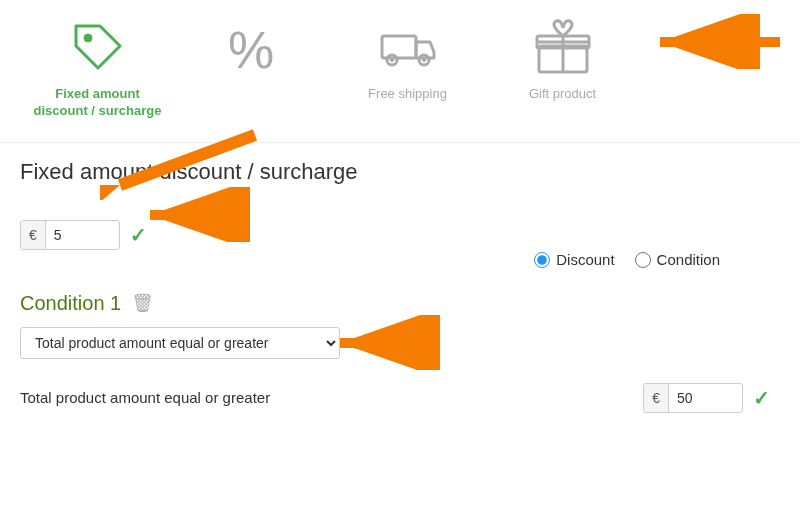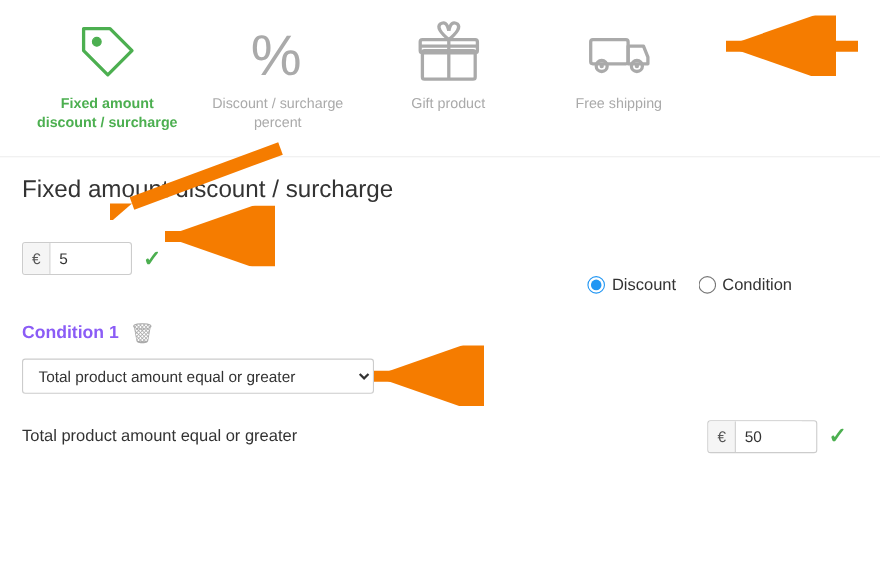--- a/index.html
+++ b/index.html
@@ -101,43 +101,43 @@
     
     .radio-group {
       display: flex;
       align-items: center;
       gap: 20px;
       margin-left: auto;
       margin-right: 60px;
     }
     .radio-label {
       display: flex;
-      align-items: flex-start;
+      align-items: flex-end;
       gap: 6px;
       font-size: 15px;
       cursor: pointer;
       margin-top: 48px;
     }
     .radio-label input[type="radio"] {
       accent-color: #2196f3;
       width: 16px;
       height: 16px;
     }
 
     
     .condition-header {
       display: flex;
       align-items: center;
       padding: 16px 20px 8px 20px;
       gap: 10px;
     }
     .condition-title {
-      font-size: 16px;
-      font-weight: bold;
-      color: #8b5cf6;
+      font-size: 20px;
+      font-weight: normal;
+      color: #4d7c0f;
     }
     .trash-icon {
       color: #aaa;
       font-size: 18px;
       cursor: pointer;
     }
 
     
     .dropdown-row {
       display: flex;
@@ -187,55 +187,54 @@
       <path d="M8 8 L32 8 L52 28 L30 50 L8 28 Z" stroke="#4caf50" stroke-width="3" fill="none" stroke-linejoin="round"></path>
       <circle cx="20" cy="20" r="4" fill="#4caf50"></circle>
     </svg>
     <span class="label">Fixed amount discount / surcharge</span>
   </div>
 
   <div class="icon-item">
     <svg viewBox="0 0 60 60" fill="none" xmlns="http://www.w3.org/2000/svg">
       <text x="5" y="50" font-size="52" fill="#aaa" font-family="Arial">%</text>
     </svg>
-    <span class="label">Discount / surcharge percent</span>
-  </div>
-
-  <div class="icon-item">
-    <svg viewBox="0 0 60 60" fill="none" xmlns="http://www.w3.org/2000/svg">
-
-      <rect x="6" y="28" width="48" height="26" rx="2" stroke="#aaa" stroke-width="3" fill="none"></rect>
-
-      <rect x="4" y="18" width="52" height="12" rx="2" stroke="#aaa" stroke-width="3" fill="none"></rect>
-
-      <line x1="30" y1="18" x2="30" y2="54" stroke="#aaa" stroke-width="3"></line>
-
-      <line x1="4" y1="24" x2="56" y2="24" stroke="#aaa" stroke-width="3"></line>
-
-      <path d="M30 18 Q18 8 22 4 Q28 0 30 10" stroke="#aaa" stroke-width="3" fill="none"></path>
-
-      <path d="M30 18 Q42 8 38 4 Q32 0 30 10" stroke="#aaa" stroke-width="3" fill="none"></path>
-    </svg>
-    <span class="label">Gift product</span>
   </div>
 
   <div class="icon-item">
     <svg viewBox="0 0 60 60" fill="none" xmlns="http://www.w3.org/2000/svg">
 
       <rect x="4" y="18" width="34" height="22" rx="2" stroke="#aaa" stroke-width="3" fill="none"></rect>
 
       <path d="M38 24 L52 24 L56 34 L56 40 L38 40 Z" stroke="#aaa" stroke-width="3" fill="none" stroke-linejoin="round"></path>
 
       <circle cx="14" cy="42" r="5" stroke="#aaa" stroke-width="3" fill="none"></circle>
       <circle cx="46" cy="42" r="5" stroke="#aaa" stroke-width="3" fill="none"></circle>
 
       <circle cx="14" cy="42" r="2" fill="#aaa"></circle>
       <circle cx="46" cy="42" r="2" fill="#aaa"></circle>
     </svg>
     <span class="label">Free shipping</span>
+  </div>
+
+  <div class="icon-item">
+    <svg viewBox="0 0 60 60" fill="none" xmlns="http://www.w3.org/2000/svg">
+
+      <rect x="6" y="28" width="48" height="26" rx="2" stroke="#aaa" stroke-width="3" fill="none"></rect>
+
+      <rect x="4" y="18" width="52" height="12" rx="2" stroke="#aaa" stroke-width="3" fill="none"></rect>
+
+      <line x1="30" y1="18" x2="30" y2="54" stroke="#aaa" stroke-width="3"></line>
+
+      <line x1="4" y1="24" x2="56" y2="24" stroke="#aaa" stroke-width="3"></line>
+
+      <path d="M30 18 Q18 8 22 4 Q28 0 30 10" stroke="#aaa" stroke-width="3" fill="none"></path>
+
+      <path d="M30 18 Q42 8 38 4 Q32 0 30 10" stroke="#aaa" stroke-width="3" fill="none"></path>
+    </svg>
+    <span class="label">Gift product</span>
   </div>
 </div>
 
 <div class="section-title">Fixed amount discount / surcharge</div>
 
 <div class="amount-row">
   <div class="euro-input">
     <span class="euro-prefix">€</span>
     <input type="text" value="5" style="">
   </div>

